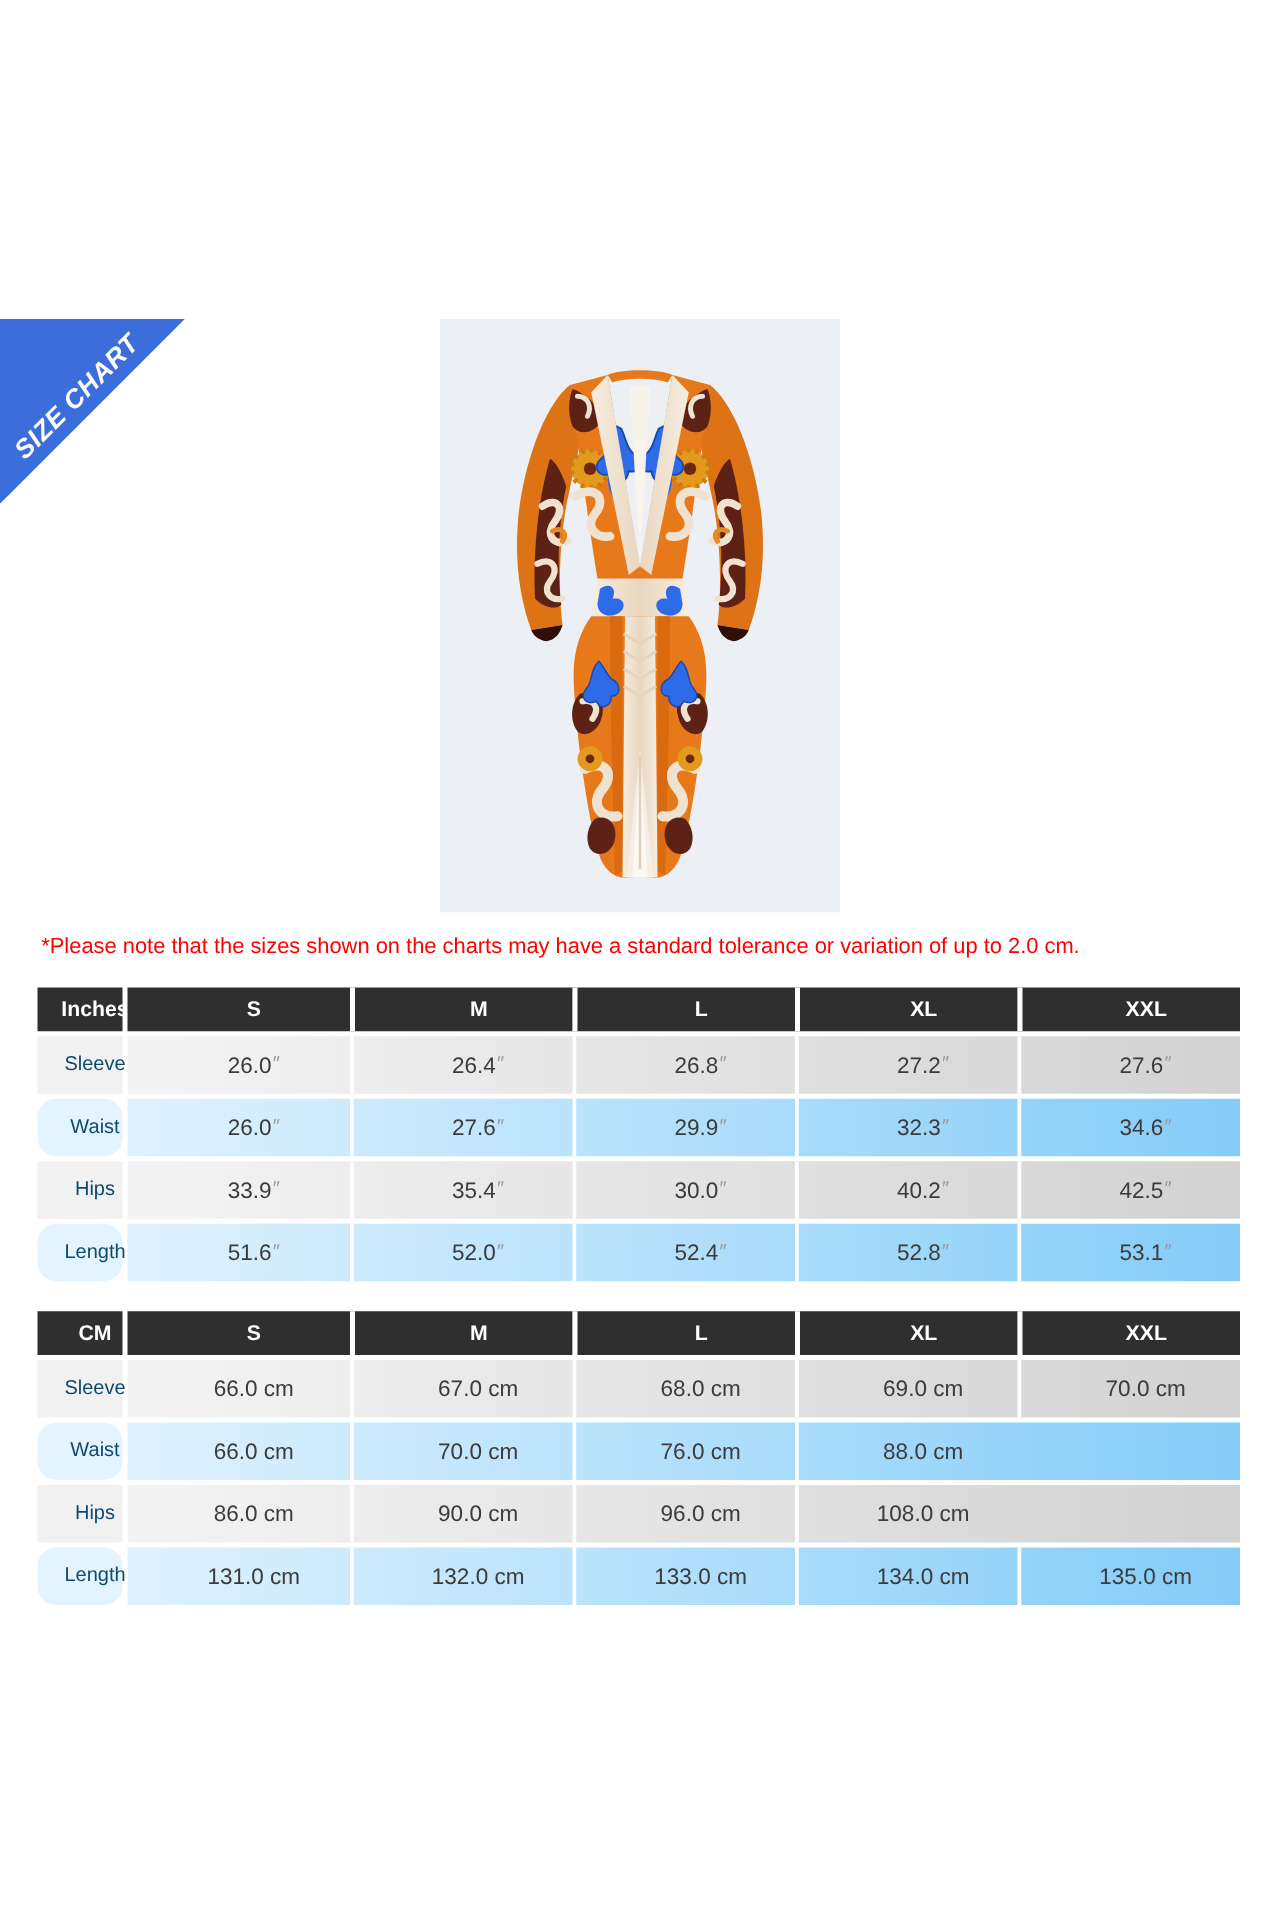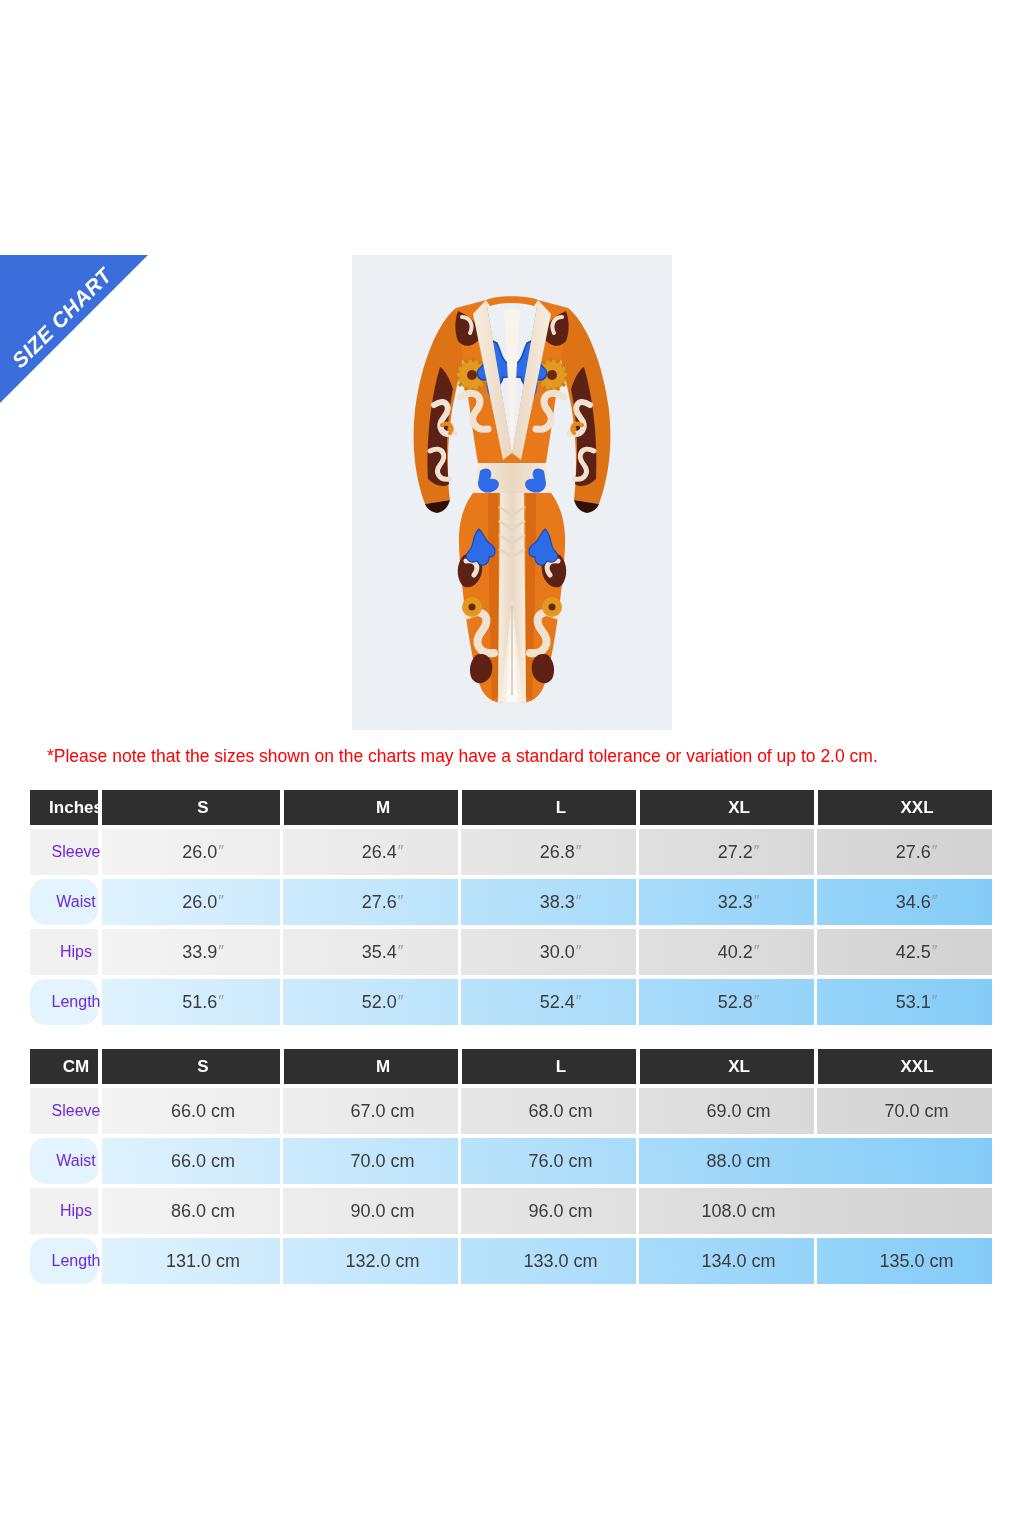--- a/index.html
+++ b/index.html
@@ -27,21 +27,21 @@
     font-size: 21px; letter-spacing: .5px;
     white-space: nowrap;
   }
 
   
   .product { width: 320px; height: 475px; margin: 255px auto 0; }
   .product svg { display: block; }
 
   
   .note {
-    margin: 16px 0 0 47px;
+    margin: 16px 0 0 33px;
     color: #FE0000;
     font-size: 17.5px;
   }
 
   
   .tables { margin: 23px 0 0 30px; width: 962px; }
   .stable + .stable { margin-top: 24px; }
 
   .trow {
     display: grid;
@@ -62,21 +62,21 @@
   .databand .cell:first-child { border-left: none; }
 
   .th {
     background: #2F2F2F; color: #ffffff;
     font-weight: 700; font-size: 17px;
   }
   .databand.head { background: transparent; }
   .databand.head .cell { border-left: 4px solid #ffffff; }
   .databand.head .cell:first-child { border-left: none; }
 
-  .rlabel { font-size: 16px; color: #6d28d9; }
+  .rlabel { font-size: 16px; color: #0c4a6e; }
   .label-gray { background: #F1F1F1; }
   .label-blue { background: #E3F4FE; border-radius: 15px; }
   .band-gray { background: linear-gradient(90deg, #F4F4F4 0%, #D2D2D2 100%); }
   .band-blue { background: linear-gradient(90deg, #DFF2FE 0%, #84CCF8 100%); }
 
   .num { font-size: 18px; }
   .prime { color: #9B9B9B; margin-left: 1px; font-size: 16px; }
 </style>
 </head>
 <body>
@@ -200,21 +200,21 @@
         <div class="databand band-blue">
           <div class="cell num">
               <span>26.0</span>
               <span class="prime">″</span>
             </div>
           <div class="cell num">
               <span>27.6</span>
               <span class="prime">″</span>
             </div>
           <div class="cell num">
-              <span>38.3</span>
+              <span>29.9</span>
               <span class="prime">″</span>
             </div>
           <div class="cell num">
               <span>32.3</span>
               <span class="prime">″</span>
             </div>
           <div class="cell num">
               <span>34.6</span>
               <span class="prime">″</span>
             </div>

